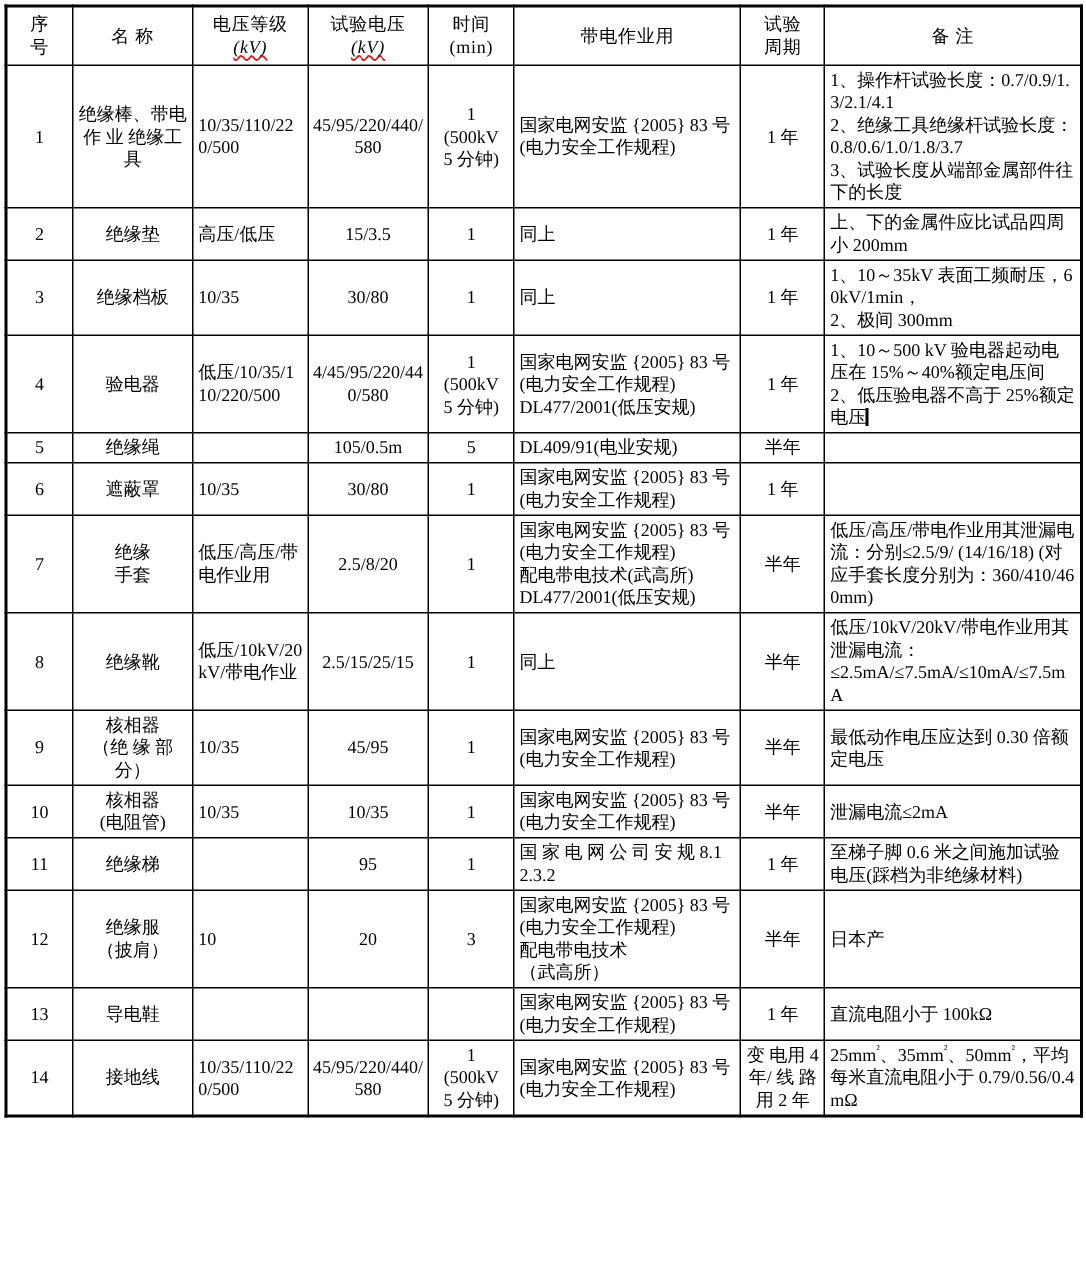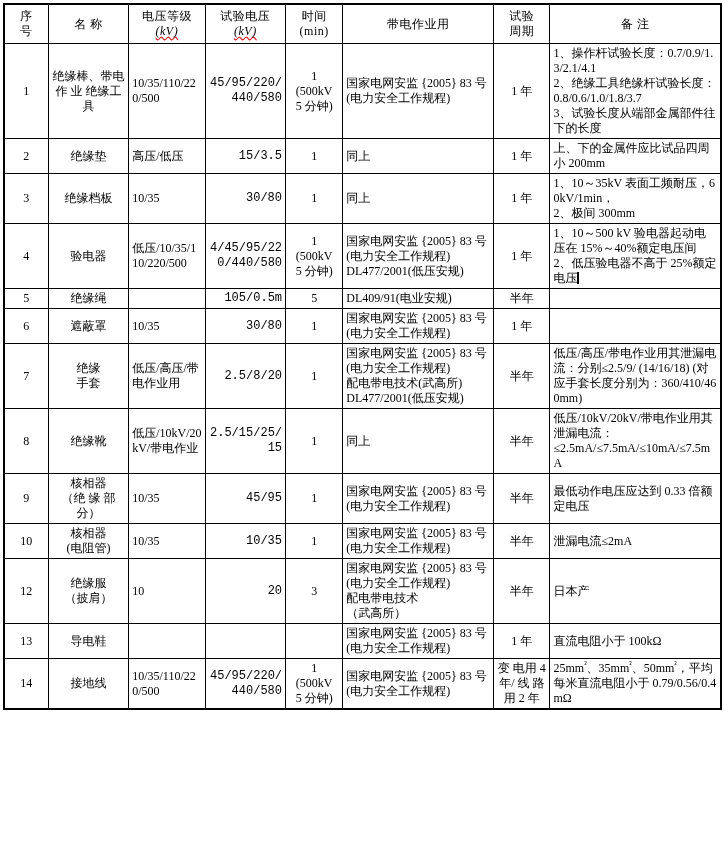--- a/index.html
+++ b/index.html
@@ -44,21 +44,21 @@
   }
   th.hcell {
     text-align: center;
     height: 34px;
     font-size: 12.5px;
     letter-spacing: 0.5px;
   }
   td.c-no     { text-align: center; width: 44px; }
   td.c-name   { text-align: center; width: 80px; }
   td.c-volt   { text-align: left;   width: 76px; }
-  td.c-test   { text-align: right;   width: 80px; font-family: Liberation Mono, monospace; }
+  td.c-test   { text-align: center;   width: 80px; }
   td.c-time   { text-align: center; width: 57px; }
   td.c-std    { text-align: left; width: 150px; }
   td.c-cycle  { text-align: center; width: 56px; }
   td.c-remark { text-align: left; }
 
   col.w-no     { width: 44px; }
   col.w-name   { width: 80px; }
   col.w-volt   { width: 76px; }
   col.w-test   { width: 80px; }
   col.w-time   { width: 57px; }
@@ -229,32 +229,42 @@
         </tr>
         <tr>
           <td class="c-no multiline">9</td>
           <td class="c-name multiline">核相器
 （绝 缘 部分）</td>
           <td class="c-volt multiline">10/35</td>
           <td class="c-test multiline">45/95</td>
           <td class="c-time multiline">1</td>
           <td class="c-std multiline">国家电网安监 {2005} 83 号(电力安全工作规程)</td>
           <td class="c-cycle multiline">半年</td>
-          <td class="c-remark multiline">最低动作电压应达到 0.33 倍额定电压</td>
+          <td class="c-remark multiline">最低动作电压应达到 0.30 倍额定电压</td>
         </tr>
         <tr>
           <td class="c-no multiline">10</td>
           <td class="c-name multiline">核相器
 (电阻管)</td>
           <td class="c-volt multiline">10/35</td>
           <td class="c-test multiline">10/35</td>
           <td class="c-time multiline">1</td>
           <td class="c-std multiline">国家电网安监 {2005} 83 号(电力安全工作规程)</td>
           <td class="c-cycle multiline">半年</td>
           <td class="c-remark multiline">泄漏电流≤2mA</td>
+        </tr>
+        <tr>
+          <td class="c-no multiline">11</td>
+          <td class="c-name multiline">绝缘梯</td>
+          <td class="c-volt multiline"></td>
+          <td class="c-test multiline">95</td>
+          <td class="c-time multiline">1</td>
+          <td class="c-std multiline">国 家 电 网 公 司 安 规 8.12.3.2</td>
+          <td class="c-cycle multiline">1 年</td>
+          <td class="c-remark multiline">至梯子脚 0.6 米之间施加试验电压(踩档为非绝缘材料)</td>
         </tr>
         <tr>
           <td class="c-no multiline">12</td>
           <td class="c-name multiline">绝缘服
 （披肩）</td>
           <td class="c-volt multiline">10</td>
           <td class="c-test multiline">20</td>
           <td class="c-time multiline">3</td>
           <td class="c-std multiline">国家电网安监 {2005} 83 号(电力安全工作规程)
 配电带电技术

